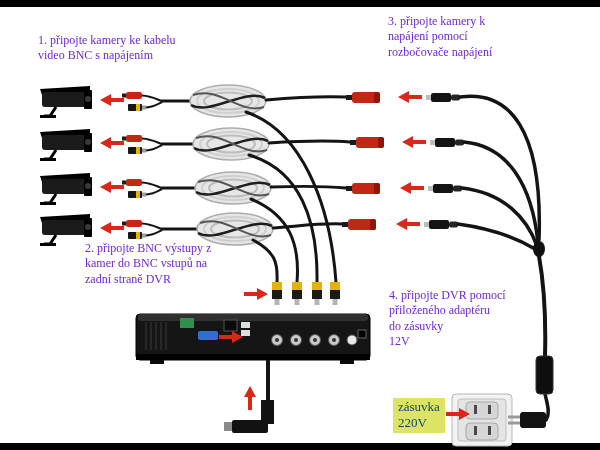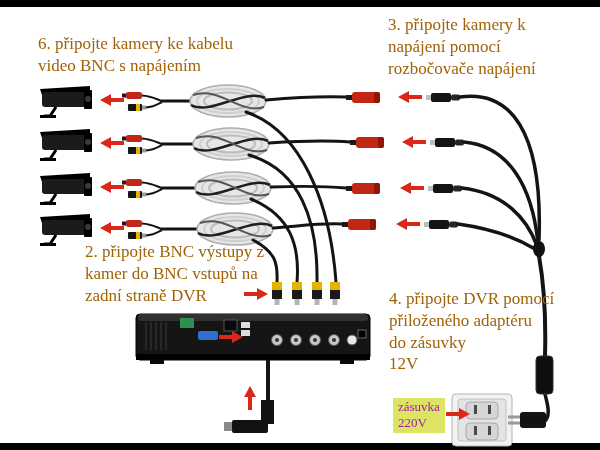--- a/index.html
+++ b/index.html
@@ -2,27 +2,27 @@
 <html><head>
 <meta charset="utf-8">
 <style>
   html,body{margin:0;padding:0;background:#888;}
   .stage{position:relative;width:600px;height:450px;background:#ffffff;overflow:hidden;
          font-family:"Liberation Serif",serif;}
   .bar{position:absolute;left:0;width:600px;height:7px;background:#000;}
   .bar.top{top:0;}
   .bar.bottom{bottom:0;}
   svg.art{position:absolute;left:0;top:0;}
-  .txt{position:absolute;white-space:pre-line;color:#a16207;font-size:17px;line-height:1.28;}
+  .txt{position:absolute;white-space:pre-line;color:#6d28d9;font-size:12px;line-height:1.28;}
   .t1{left:38px;top:33px;}
   .t2{left:85px;top:241px;}
   .t3{left:388px;top:14px;}
   .t4{left:389px;top:288px;}
   .t5{left:68px;top:357px;}
-  .outlet-label{position:absolute;left:393px;top:398px;background:#dde463;color:#a21caf;
+  .outlet-label{position:absolute;left:393px;top:398px;background:#dde463;color:#0c4a6e;
                 padding:1px 5px;font-size:13px;line-height:1.25;white-space:pre-line;}
 </style>
 </head>
 <body>
 
 <div class="stage">
 
   <div class="bar top"></div>
   <div class="bar bottom"></div>
 
@@ -192,21 +192,21 @@
     </g>
     <use href="#arr" transform="translate(470,408) scale(-1,1)"></use>
 
     <g>
       <rect x="508" y="415.5" width="12" height="3" fill="#9a9a9a"></rect>
       <rect x="508" y="421.5" width="12" height="3" fill="#9a9a9a"></rect>
       <rect x="520" y="412" width="26" height="16" rx="3" fill="#131313"></rect>
     </g>
   </svg>
 
-  <div class="txt t1">6. připojte kamery ke kabelu
+  <div class="txt t1">1. připojte kamery ke kabelu
 video BNC s napájením</div>
   <div class="txt t2">2. připojte BNC výstupy z
 kamer do BNC vstupů na
 zadní straně DVR</div>
   <div class="txt t3">3. připojte kamery k
 napájení pomocí
 rozbočovače napájení</div>
   <div class="txt t4">4. připojte DVR pomocí
 přiloženého adaptéru
 do zásuvky

